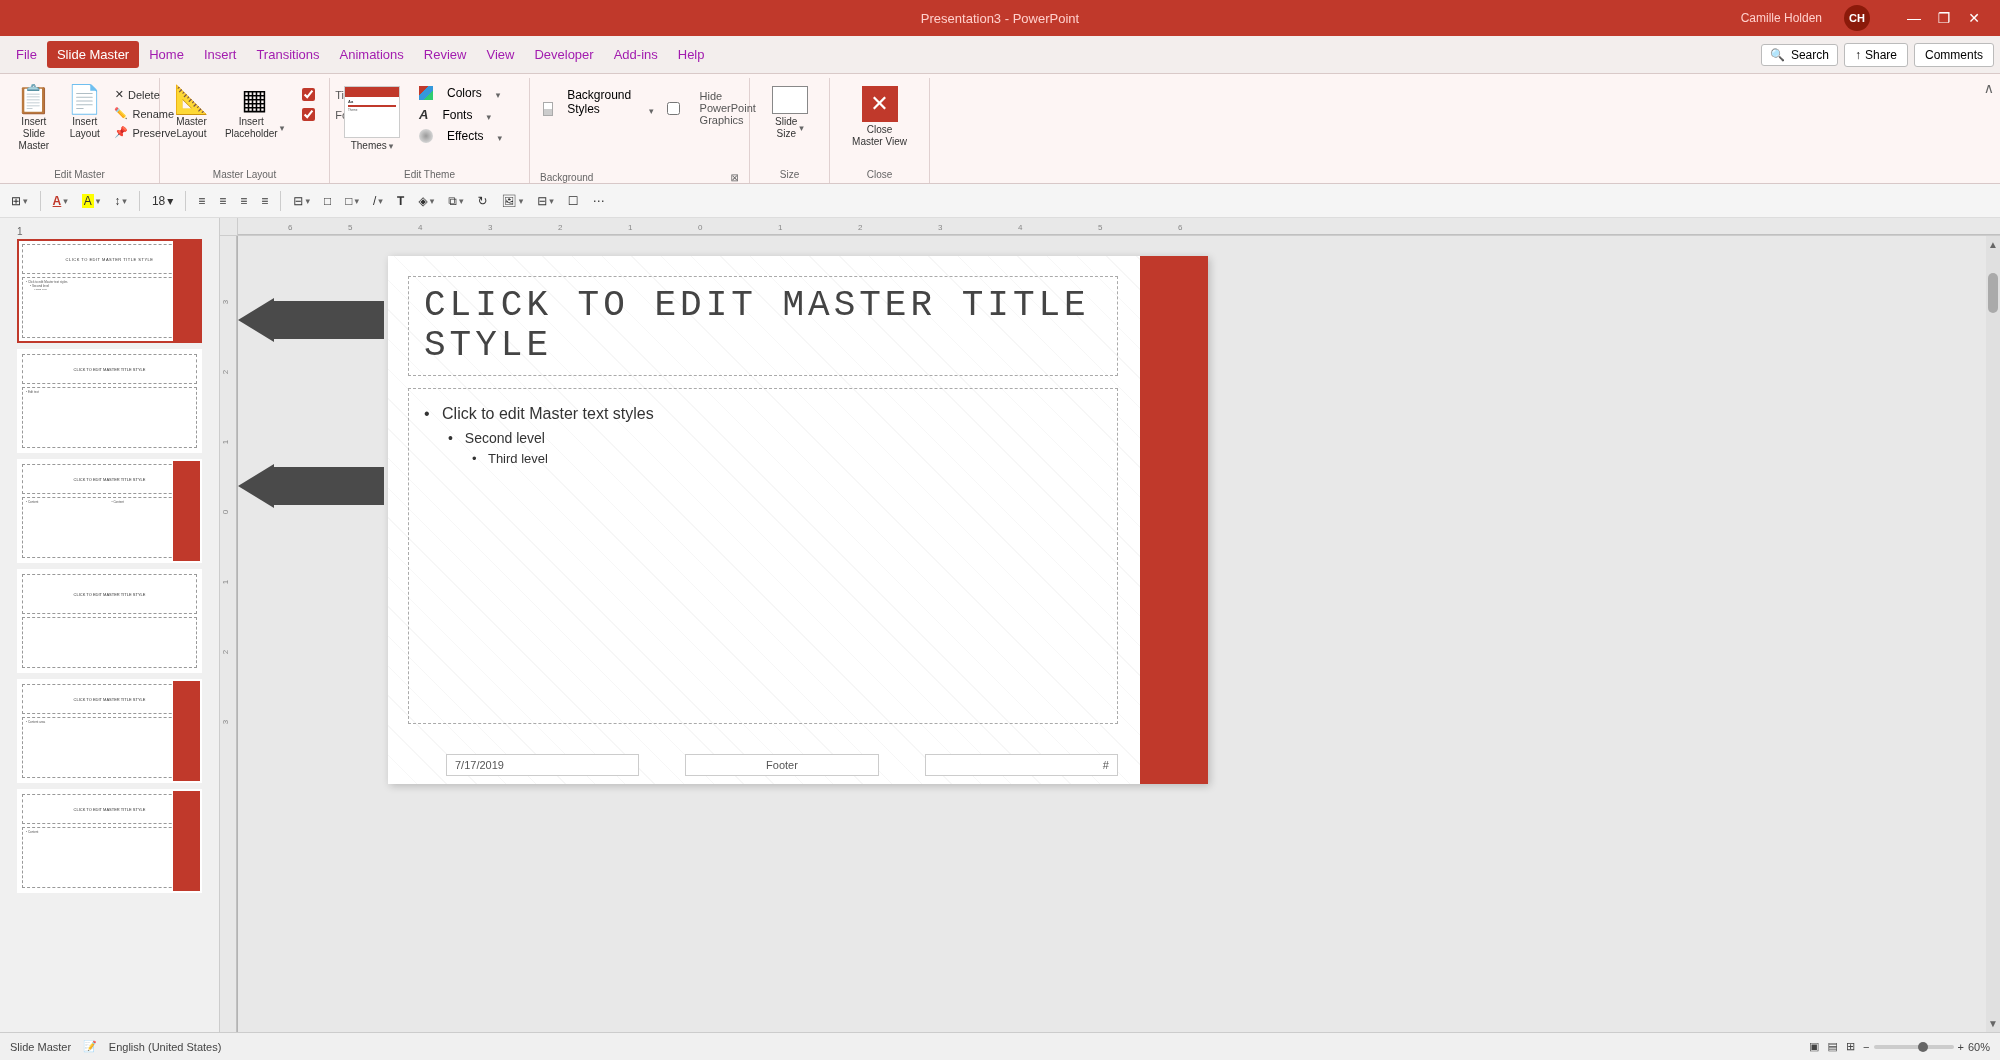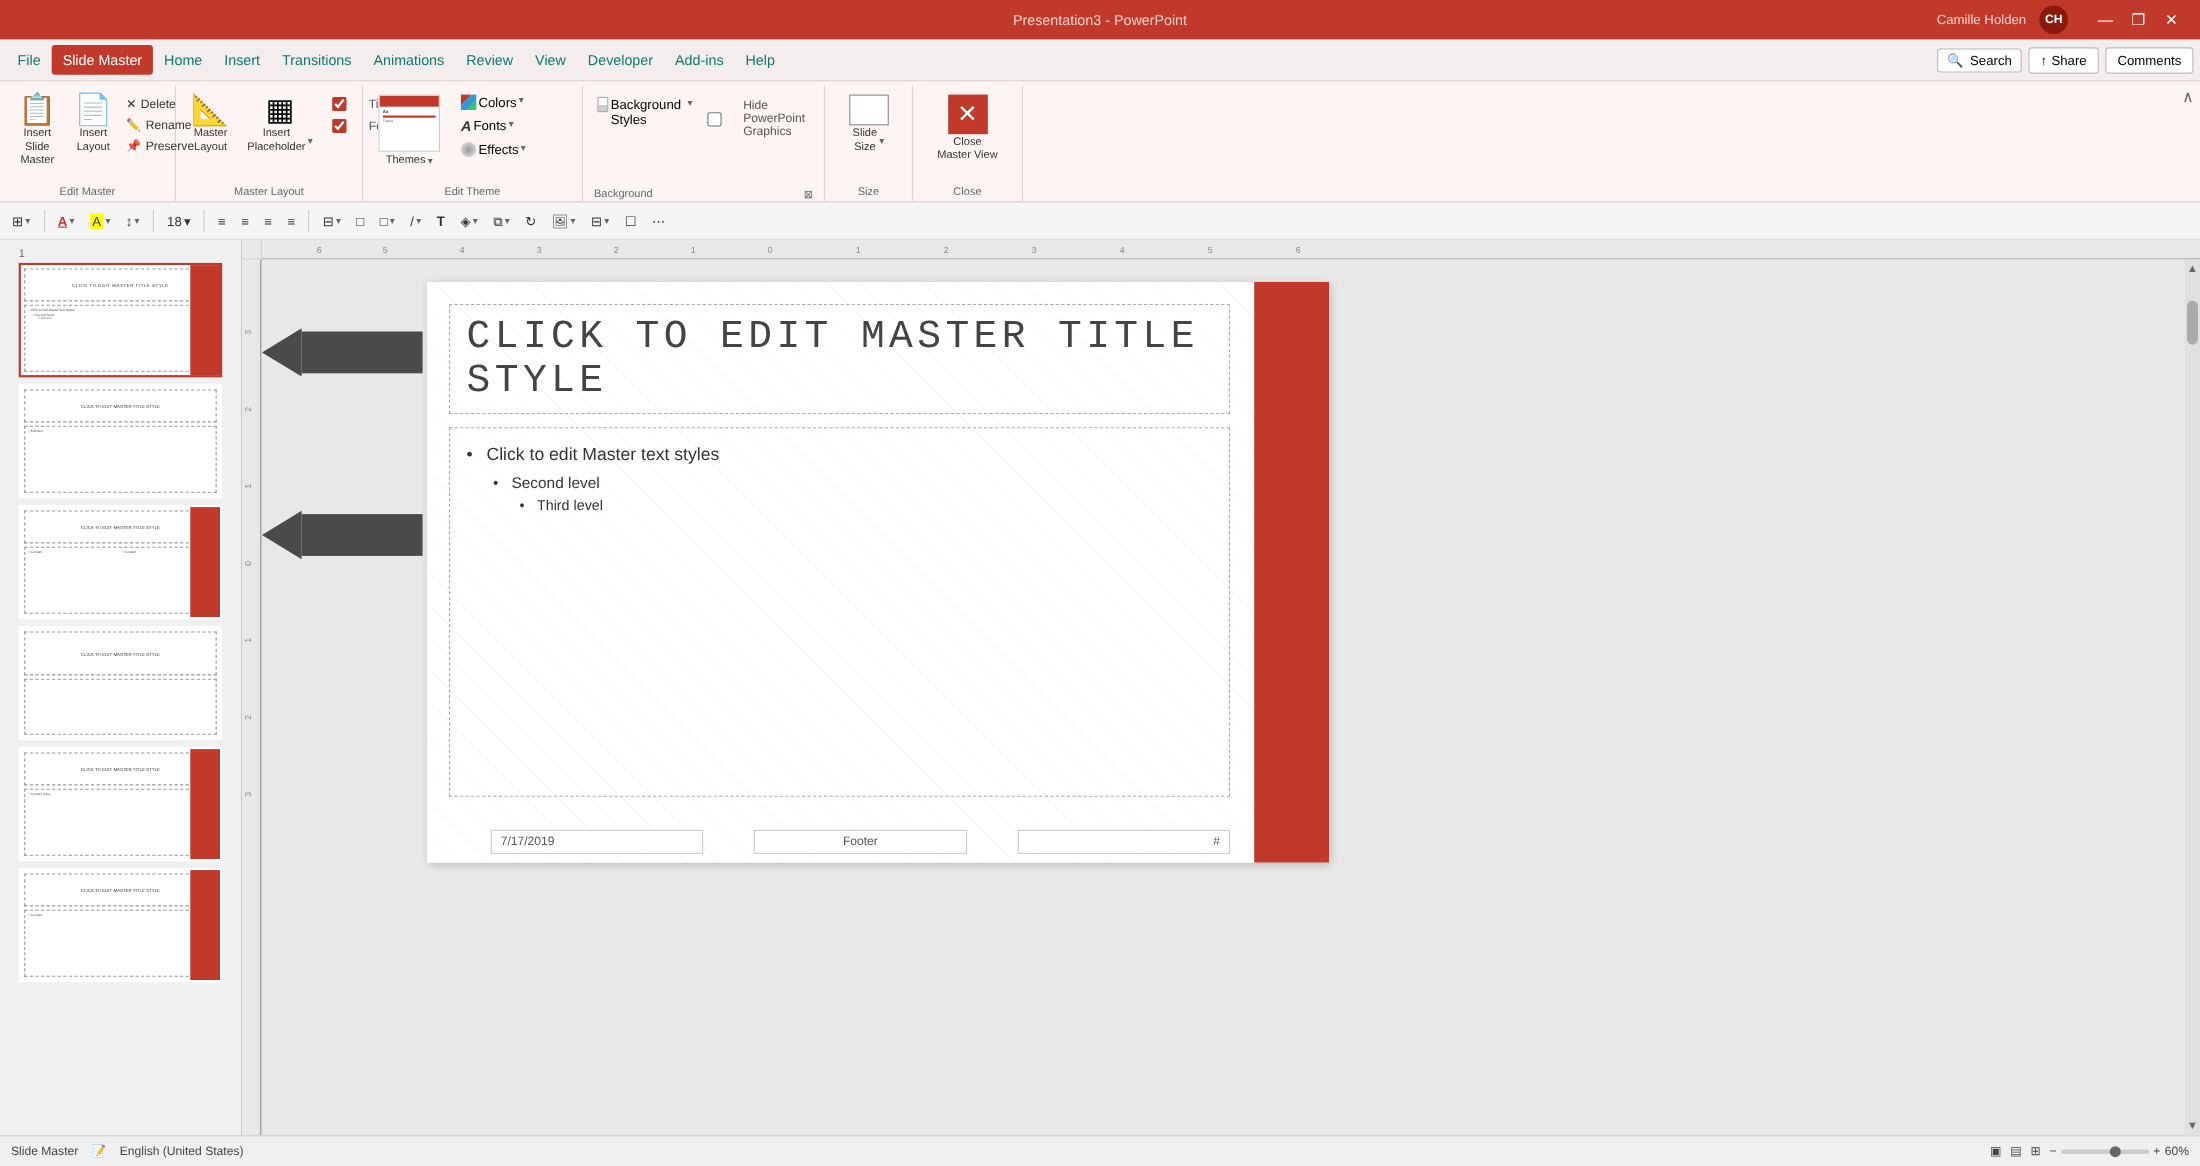--- a/index.html
+++ b/index.html
@@ -22,21 +22,21 @@
       font-size: 13px;
       color: #ffd0cc;
     }
     #title-bar .win-btn {
       width: 28px; height: 28px;
       display: flex; align-items: center; justify-content: center;
       cursor: pointer; color: white; font-size: 14px;
       border-radius: 3px;
     }
     #title-bar .user-area {
-      display: flex; align-items: center; gap: 12px; font-size: 12px;
+      display: flex; align-items: center; gap: 22px; font-size: 12px;
     }
     #title-bar .user-avatar {
       width: 26px; height: 26px; border-radius: 50%;
       background: #8B1A0A;
       display: flex; align-items: center; justify-content: center;
       font-size: 11px; font-weight: bold; color: white;
     }
 
     
     #menu-bar {
@@ -45,21 +45,21 @@
       display: flex;
       align-items: center;
       padding: 0 6px;
       border-bottom: 1px solid #d9c9c8;
     }
     .menu-item {
       padding: 6px 10px;
       cursor: pointer;
       font-size: 13px;
       border-radius: 3px;
-      color: #0f766e;
+      color: #a21caf;
     }
     .menu-item.active {
       background: #c0392b;
       color: white;
     }
     #menu-bar .search-area {
       margin-left: auto;
       display: flex;
       align-items: center;
       gap: 6px;
@@ -399,21 +399,21 @@
 
     .dropdown-arrow { font-size: 9px; color: #666; }
 
     .ribbon-checkbox {
       display: flex; align-items: center; gap: 20px;
       font-size: 11px; color: #555; padding: 2px 4px;
     }
     .ribbon-checkbox input { accent-color: #c0392b; }
 
     .colors-btn {
-      display: flex; align-items: flex-start; gap: 2px;
+      display: flex; align-items: flex-end; gap: 14px;
       padding: 2px 5px; cursor: pointer; border-radius: 3px;
       font-size: 12px;
     }
 
     .scrollbar-v {
       position: absolute;
       right: 0; top: 0; bottom: 0;
       width: 14px;
       background: #e0e0e0;
       display: flex; flex-direction: column; align-items: center;

